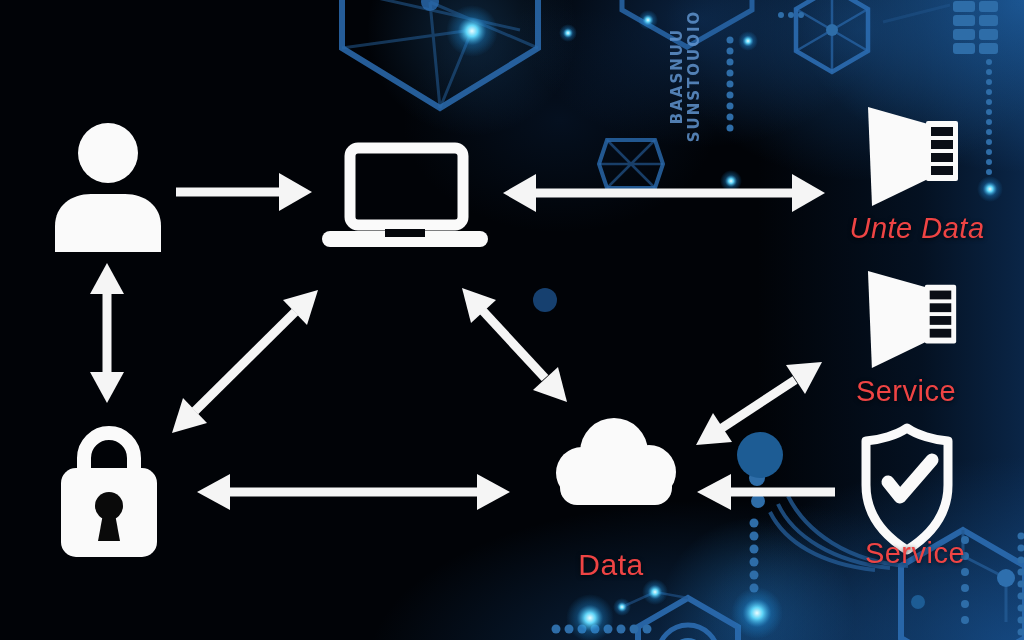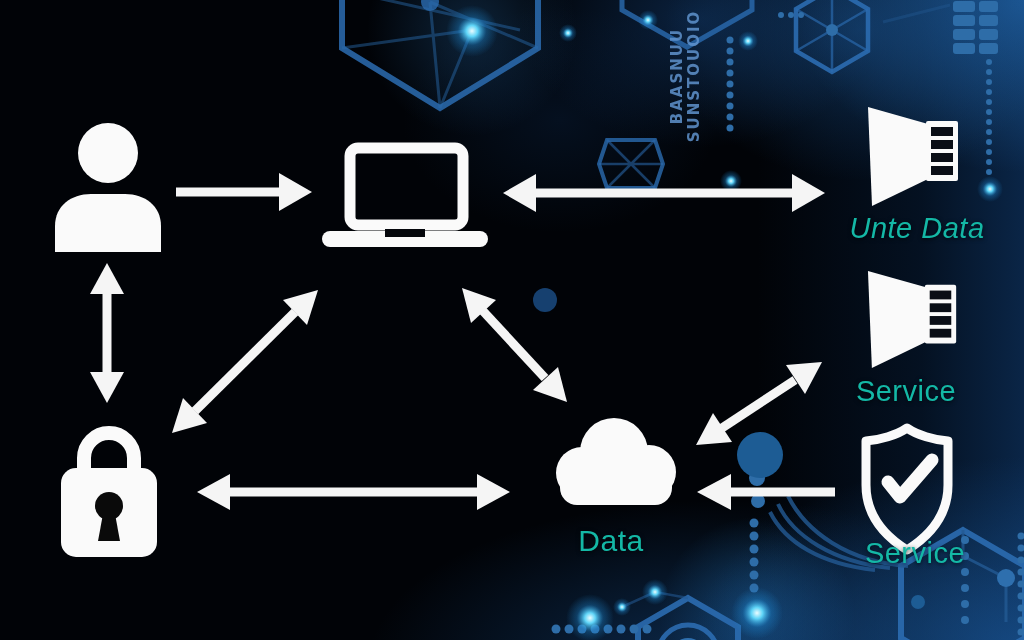--- a/index.html
+++ b/index.html
@@ -23,21 +23,21 @@
   }
   .glitch-text{
     position:absolute;left:613px;top:57px;width:150px;height:38px;
     transform:rotate(-90deg);
     color:rgba(98,150,208,0.92);
     font-family:"DejaVu Sans", sans-serif;
     font-size:15px;font-weight:bold;letter-spacing:2px;line-height:17px;
     text-align:center;opacity:.9;
   }
   .node-label{
-    position:absolute;color:#14b8a6;text-align:center;
+    position:absolute;color:#ef4444;text-align:center;
     font-size:29px;letter-spacing:.5px;
     text-shadow:0 1px 4px rgba(0,0,0,.7);
   }
   .italic{font-style:italic;}
   svg{display:block;}
 </style>
 </head>
 <body>
 
 <div id="stage">
@@ -266,16 +266,16 @@
       </g>
       <g>
         <line x1="835" y1="492" x2="731" y2="492"></line>
         <polygon points="697,492 731,474 731,510" stroke="none"></polygon>
       </g>
     </g>
   </svg>
 
   <div class="node-label italic" style="left:827px;top:212px;width:180px;">Unte Data</div>
   <div class="node-label" style="left:826px;top:375px;width:160px;">Service</div>
-  <div class="node-label" style="left:531px;top:524px;width:160px;font-size:30px;">Data</div>
+  <div class="node-label" style="left:531px;top:548px;width:160px;font-size:30px;">Data</div>
   <div class="node-label" style="left:835px;top:537px;width:160px;">Service</div>
 
 </div>
 
 </body></html>

